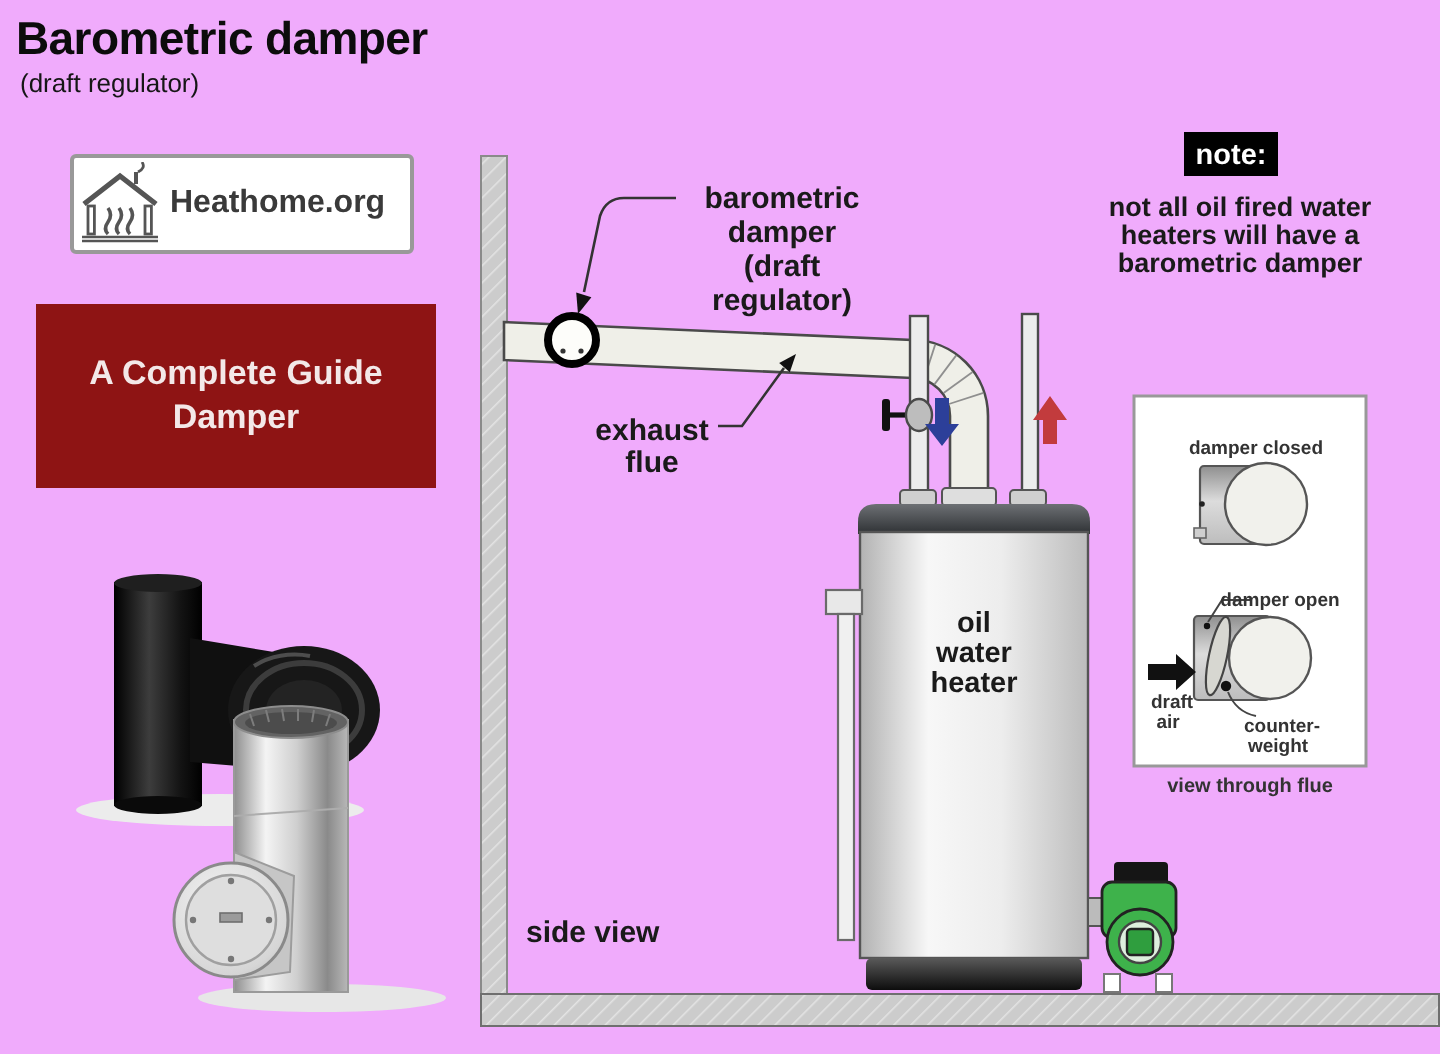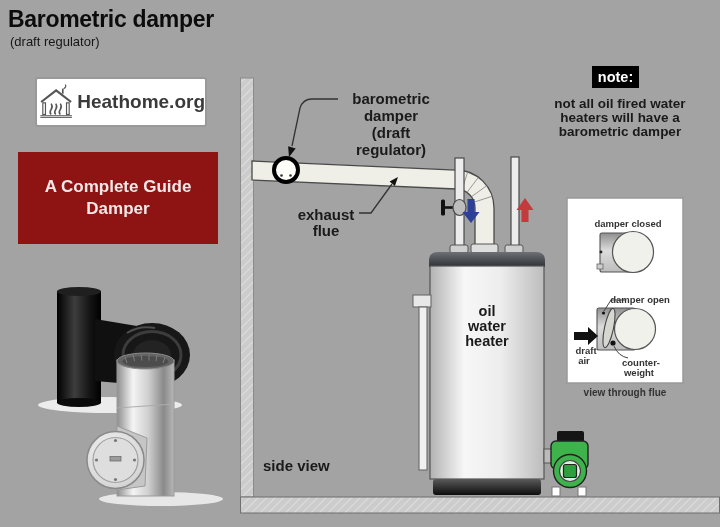--- a/index.html
+++ b/index.html
@@ -1,23 +1,23 @@
 <!DOCTYPE html>
 <html><head>
 <meta charset="utf-8">
 <style>
   html,body{margin:0;padding:0;background:#fff;}
-  #canvas{position:relative;width:720px;height:527px;background:#a3a3a3;overflow:hidden;
+  #canvas{position:relative;width:720px;height:527px;background:#f0abfc;overflow:hidden;
           font-family:"Liberation Sans",sans-serif;}
   .abs{position:absolute;}
   .title{left:8px;top:6px;font-size:23px;font-weight:800;color:#0c0c0c;letter-spacing:-.3px;}
   .subtitle{left:10px;top:34px;font-size:13px;font-weight:400;color:#161616;}
   .logo-box{left:35px;top:77px;width:168px;height:46px;border:2px solid #999;border-radius:3px;
             display:flex;align-items:center;background:#fff;}
-  .logo-text{font-size:19px;font-weight:700;color:#3a3a3a;margin-left:2px;}
+  .logo-text{font-size:16px;font-weight:700;color:#3a3a3a;margin-left:2px;}
   .guide-box{left:18px;top:152px;width:200px;height:92px;background:#8e1414;color:#f3e8e8;
              text-align:center;font-weight:700;font-size:17px;line-height:22px;
              display:flex;flex-direction:column;justify-content:center;}
   svg text{font-family:"Liberation Sans",sans-serif;fill:#1a1a1a;}
   .lbl15{font-size:15px;font-weight:700;}
   .lbl14{font-size:14.5px;font-weight:700;}
   .lbl13{font-size:13.5px;font-weight:700;}
   .lbl10{font-size:10px;font-weight:700;fill:#333;}
   .lbl9{font-size:9.5px;font-weight:700;fill:#333;}
   .notehead{font-size:14.5px;font-weight:700;fill:#ffffff;}

